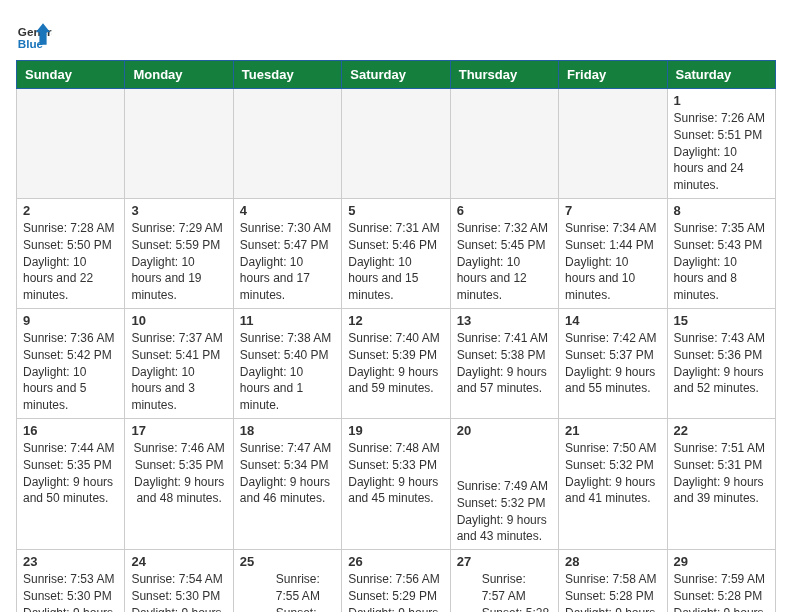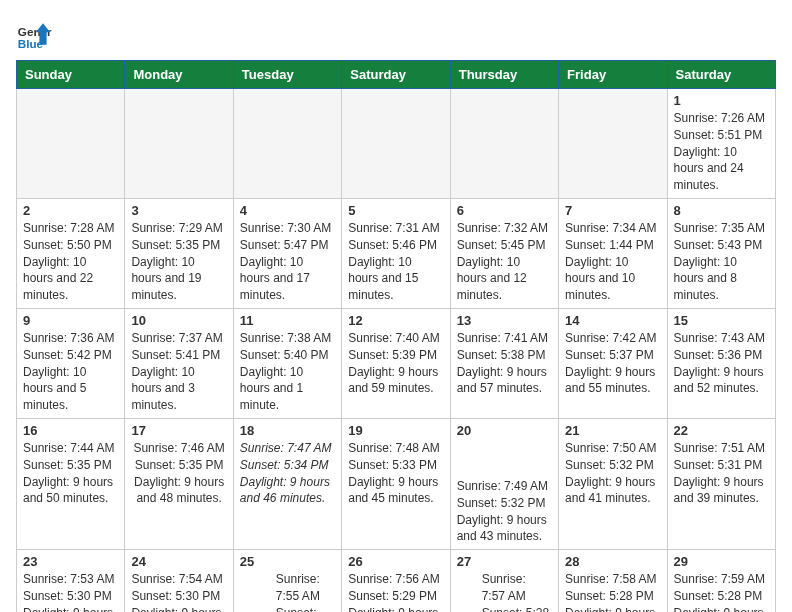--- a/index.html
+++ b/index.html
@@ -128,21 +128,21 @@
       <tr>
         <td>
           <span class="day-number">2</span>
           <div class="day-info" style="white-space: pre-line;">Sunrise: 7:28 AM
 Sunset: 5:50 PM
 Daylight: 10 hours and 22 minutes.</div>
         </td>
         <td>
           <span class="day-number">3</span>
           <div class="day-info" style="white-space: pre-line;">Sunrise: 7:29 AM
-Sunset: 5:35 PM
+Sunset: 5:59 PM
 Daylight: 10 hours and 19 minutes.</div>
         </td>
         <td>
           <span class="day-number">4</span>
           <div class="day-info" style="white-space: pre-line;">Sunrise: 7:30 AM
 Sunset: 5:47 PM
 Daylight: 10 hours and 17 minutes.</div>
         </td>
         <td>
           <span class="day-number">5</span>
@@ -221,21 +221,21 @@
 Daylight: 9 hours and 50 minutes.</div>
         </td>
         <td>
           <span class="day-number">17</span>
           <div class="day-info" style="white-space: pre-line; text-align: center;">Sunrise: 7:46 AM
 Sunset: 5:35 PM
 Daylight: 9 hours and 48 minutes.</div>
         </td>
         <td>
           <span class="day-number">18</span>
-          <div class="day-info" style="white-space: pre-line; font-style: italic;">Sunrise: 7:47 AM
+          <div class="day-info" style="white-space: pre-line;">Sunrise: 7:47 AM
 Sunset: 5:34 PM
 Daylight: 9 hours and 46 minutes.</div>
         </td>
         <td>
           <span class="day-number">19</span>
           <div class="day-info" style="white-space: pre-line;">Sunrise: 7:48 AM
 Sunset: 5:33 PM
 Daylight: 9 hours and 45 minutes.</div>
         </td>
         <td>

